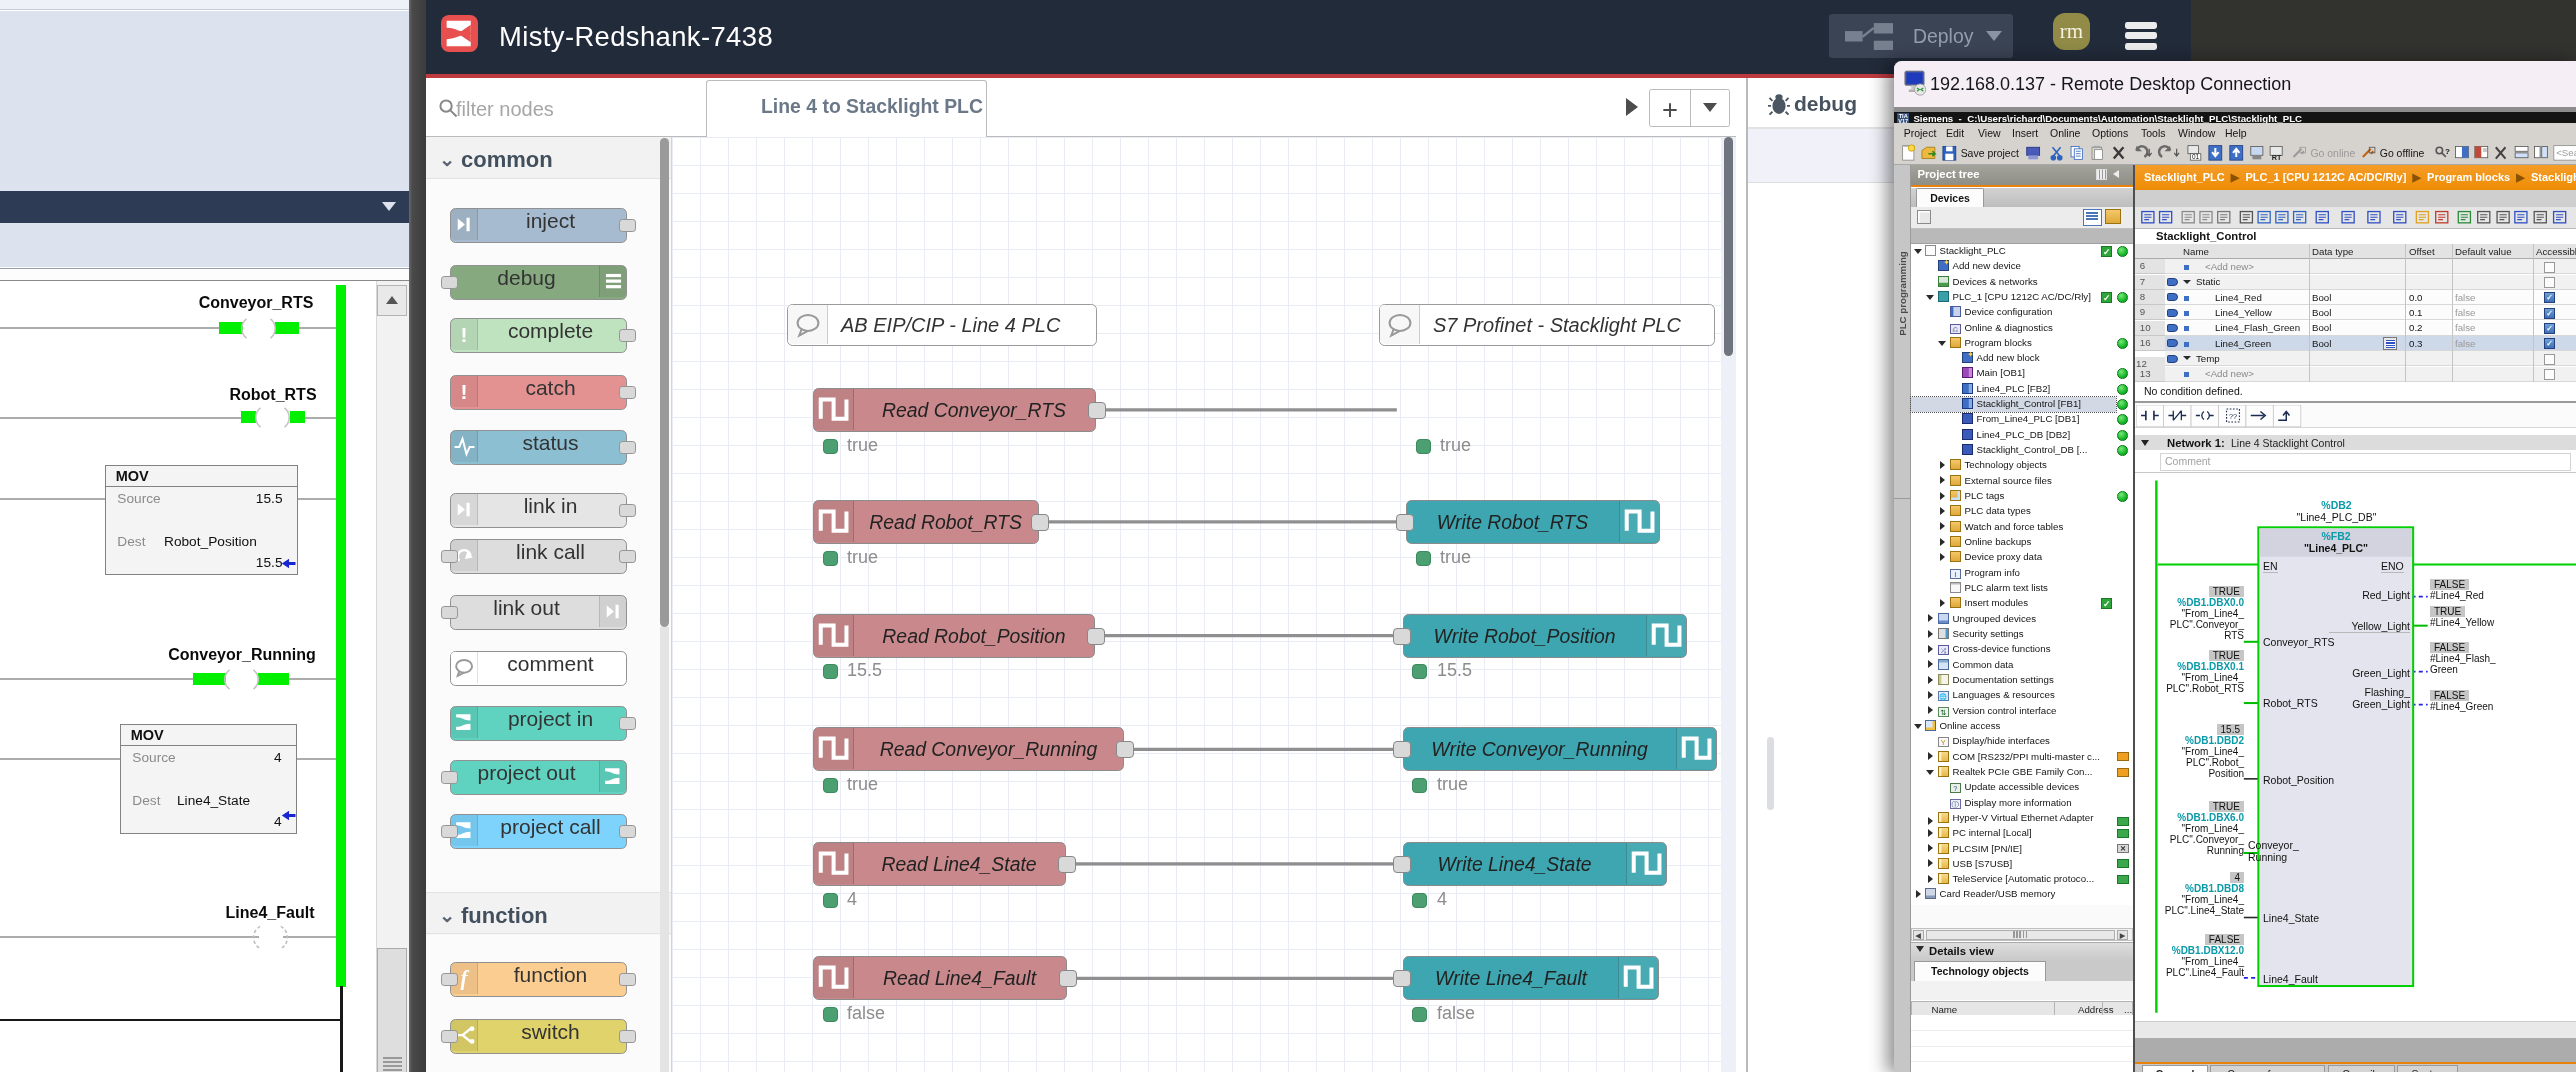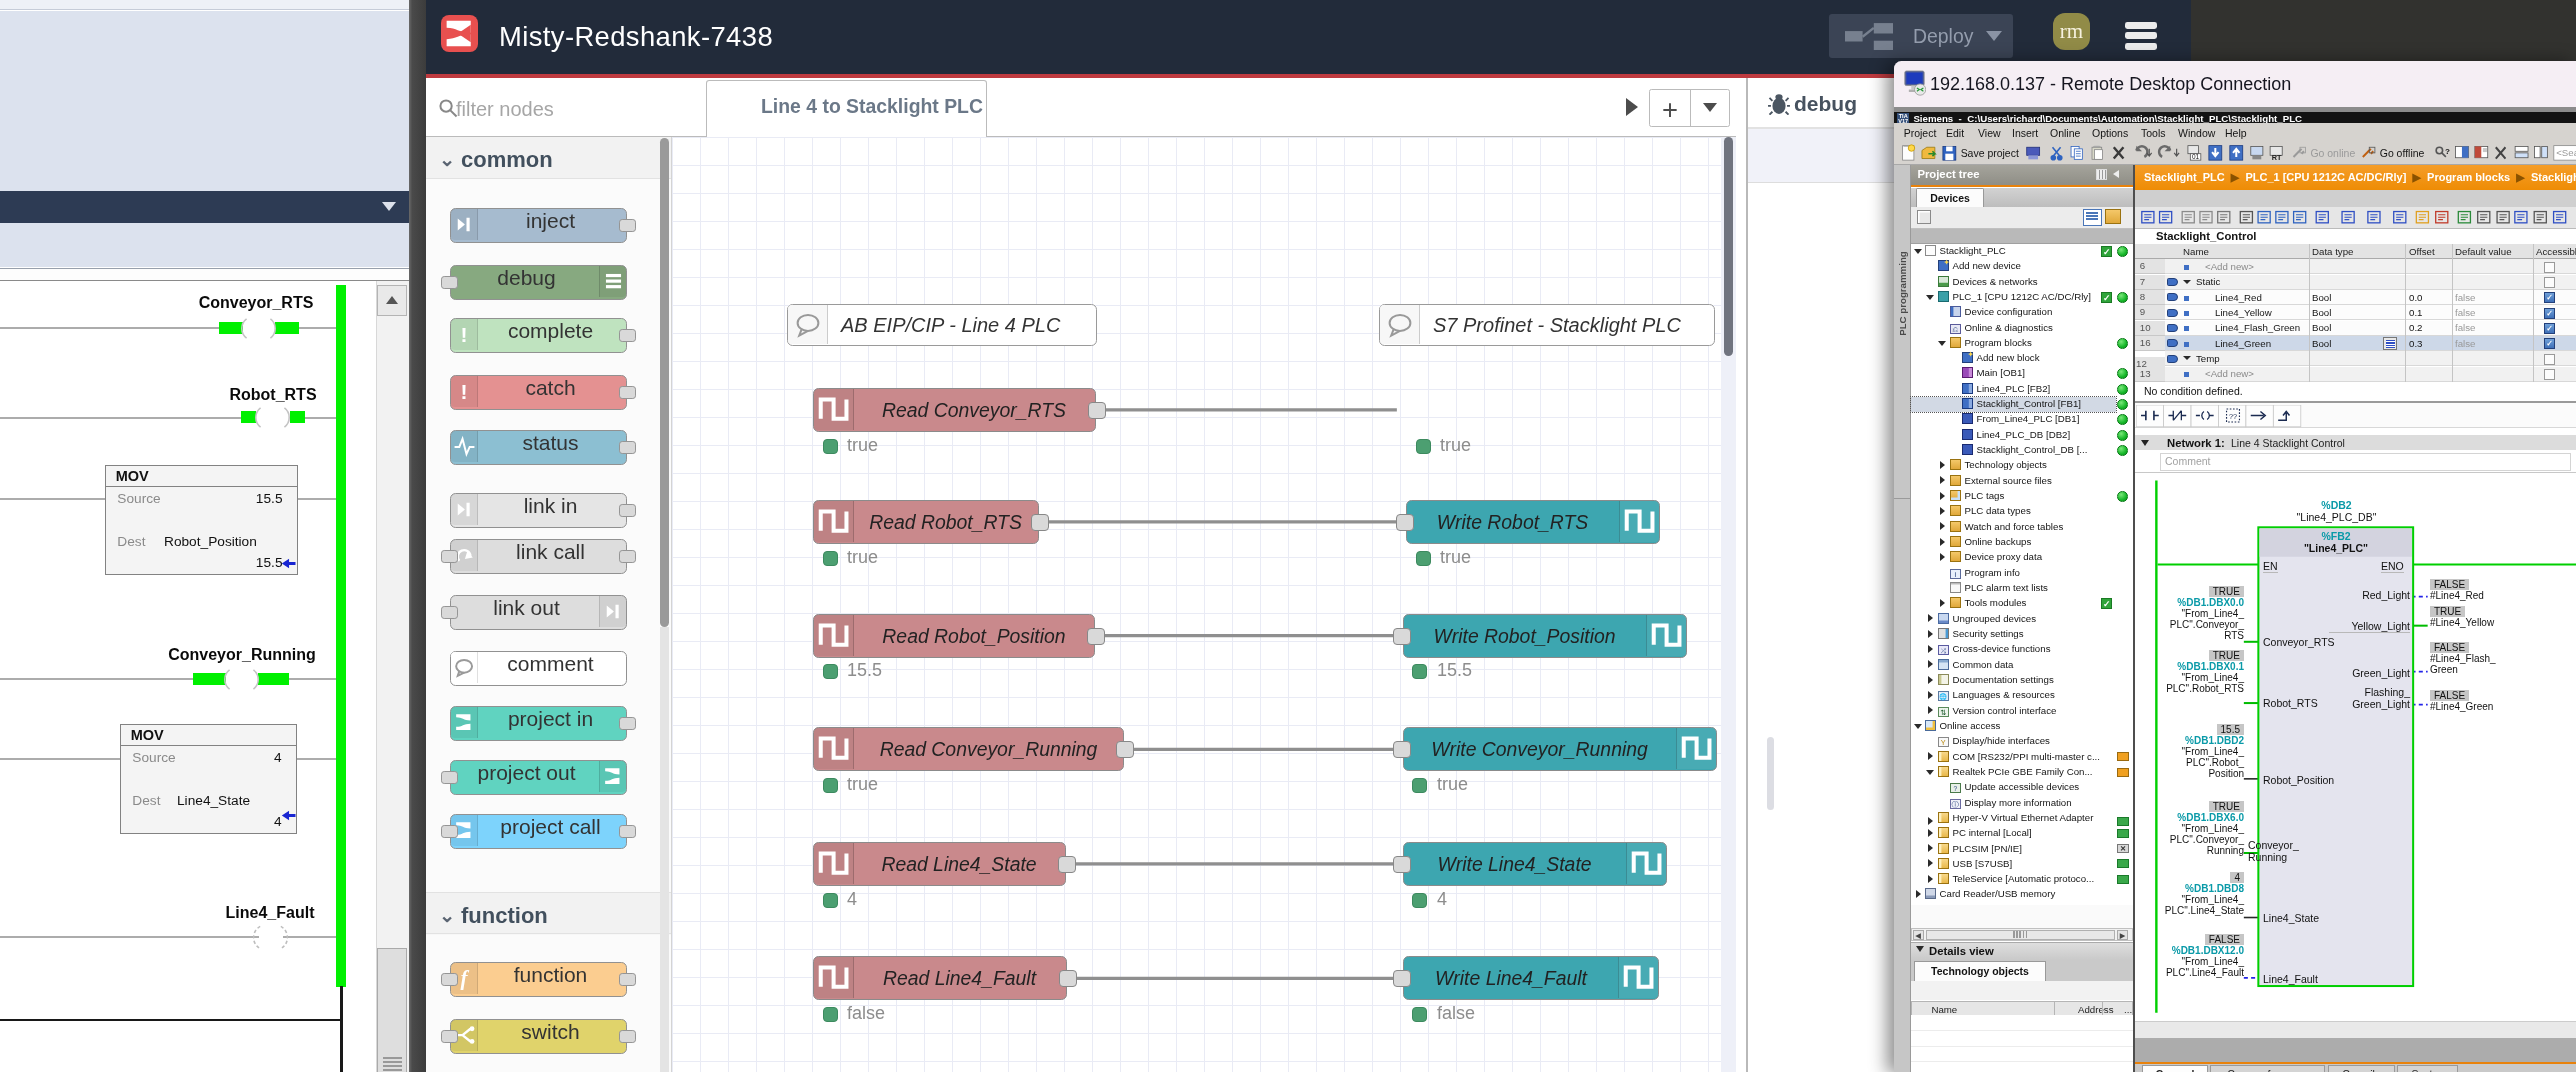--- a/index.html
+++ b/index.html
@@ -658,21 +658,21 @@
 <div class="trow t12" style="left:56px;top:444px"><span class="ti" style="background:linear-gradient(#f4c86a,#e0a83a);border:0.8px solid #9a7210"></span><span style="vertical-align:top">PLC data types</span></div>
 <div class="abs" style="left:46px;top:461px;width:0;height:0;border-top:4px solid transparent;border-bottom:4px solid transparent;border-left:5.6px solid #2a2a2a"></div>
 <div class="trow t12" style="left:56px;top:460px"><span class="ti" style="background:linear-gradient(#f4c86a,#e0a83a);border:0.8px solid #9a7210"></span><span style="vertical-align:top">Watch and force tables</span></div>
 <div class="abs" style="left:46px;top:477px;width:0;height:0;border-top:4px solid transparent;border-bottom:4px solid transparent;border-left:5.6px solid #2a2a2a"></div>
 <div class="trow t12" style="left:56px;top:475px"><span class="ti" style="background:linear-gradient(#f4c86a,#e0a83a);border:0.8px solid #9a7210"></span><span style="vertical-align:top">Online backups</span></div>
 <div class="abs" style="left:46px;top:492px;width:0;height:0;border-top:4px solid transparent;border-bottom:4px solid transparent;border-left:5.6px solid #2a2a2a"></div>
 <div class="trow t12" style="left:56px;top:490px"><span class="ti" style="background:linear-gradient(#f4c86a,#e0a83a);border:0.8px solid #9a7210"></span><span style="vertical-align:top">Device proxy data</span></div>
 <div class="trow t12" style="left:56px;top:506px"><span class="ti" style="background:#e8f0fc;border:0.8px solid #5a6a9a;color:#23407a;font-size:7.3px;line-height:9px;text-align:center">i</span><span style="vertical-align:top">Program info</span></div>
 <div class="trow t12" style="left:56px;top:521px"><span class="ti" style="background:#f8f8f8;border:0.8px solid #888;box-shadow:inset 0 1.6px 0 #bbb"></span><span style="vertical-align:top">PLC alarm text lists</span></div>
 <div class="abs" style="left:46px;top:538px;width:0;height:0;border-top:4px solid transparent;border-bottom:4px solid transparent;border-left:5.6px solid #2a2a2a"></div>
-<div class="trow t12" style="left:56px;top:536px"><span class="ti" style="background:linear-gradient(#f4c86a,#e0a83a);border:0.8px solid #9a7210"></span><span style="vertical-align:top">Tools modules</span></div>
+<div class="trow t12" style="left:56px;top:536px"><span class="ti" style="background:linear-gradient(#f4c86a,#e0a83a);border:0.8px solid #9a7210"></span><span style="vertical-align:top">Insert modules</span></div>
 <div class="abs" style="left:207px;top:537px;width:11.3px;height:11.3px;background:#2fa43a;border:0.8px solid #1a7a24;color:#fff;font:700 9px 'Liberation Sans';text-align:center;line-height:10.5px">✓</div>
 <div class="abs" style="left:34px;top:553px;width:0;height:0;border-top:4px solid transparent;border-bottom:4px solid transparent;border-left:5.6px solid #2a2a2a"></div>
 <div class="trow t12" style="left:44px;top:552px"><span class="ti" style="background:#c8d8f0;border:0.8px solid #4a6aa0;box-shadow:inset 0 -2.4px 0 #6a8ac8"></span><span style="vertical-align:top">Ungrouped devices</span></div>
 <div class="abs" style="left:34px;top:569px;width:0;height:0;border-top:4px solid transparent;border-bottom:4px solid transparent;border-left:5.6px solid #2a2a2a"></div>
 <div class="trow t12" style="left:44px;top:567px"><span class="ti" style="background:#e0e0e0;border:0.8px solid #777;box-shadow:inset -2.4px 0 0 #4a9ad4"></span><span style="vertical-align:top">Security settings</span></div>
 <div class="abs" style="left:34px;top:584px;width:0;height:0;border-top:4px solid transparent;border-bottom:4px solid transparent;border-left:5.6px solid #2a2a2a"></div>
 <div class="trow t12" style="left:44px;top:582px"><span class="ti" style="background:#e8e8f8;border:0.8px solid #5a5aa0;color:#23407a;font-size:6.5px;line-height:9px;text-align:center">⤮</span><span style="vertical-align:top">Cross-device functions</span></div>
 <div class="abs" style="left:34px;top:599px;width:0;height:0;border-top:4px solid transparent;border-bottom:4px solid transparent;border-left:5.6px solid #2a2a2a"></div>
 <div class="trow t12" style="left:44px;top:598px"><span class="ti" style="background:#d4e4f4;border:0.8px solid #4a6a9a;box-shadow:inset 0 2.4px 0 #88aad0"></span><span style="vertical-align:top">Common data</span></div>
 <div class="abs" style="left:34px;top:615px;width:0;height:0;border-top:4px solid transparent;border-bottom:4px solid transparent;border-left:5.6px solid #2a2a2a"></div>

